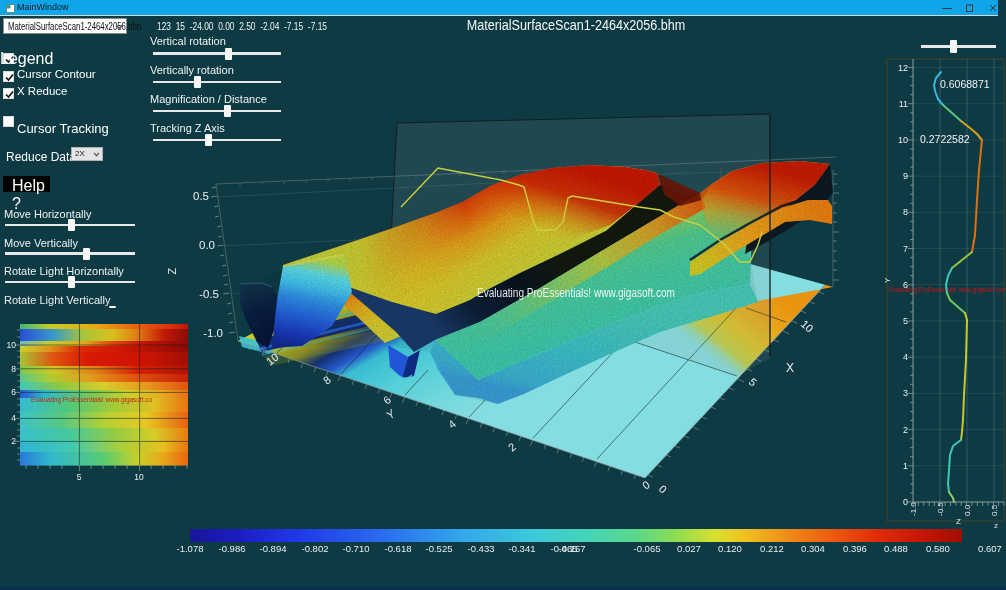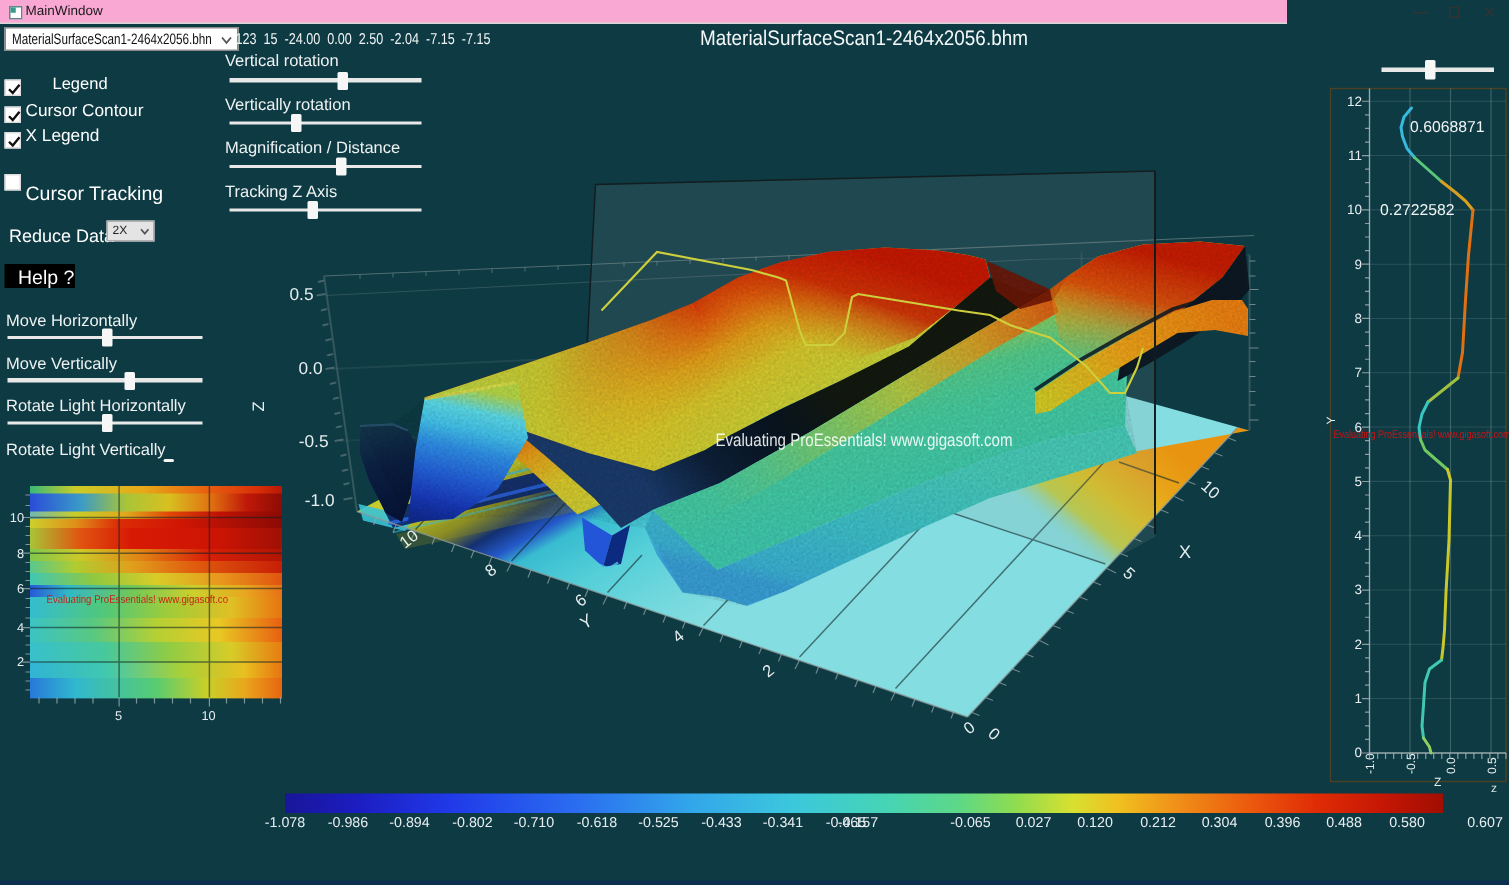--- a/index.html
+++ b/index.html
@@ -1,16 +1,16 @@
 <!DOCTYPE html>
 <html><head><meta charset="utf-8">
 <style>
 * { margin:0; padding:0; box-sizing:border-box; }
 html,body { width:1006px; height:590px; overflow:hidden; background:#0d3a43; font-family:"Liberation Sans", sans-serif; }
-#titlebar { position:absolute; left:0; top:0; width:858px; height:16px; background:#f9a8d4; border-bottom:1px solid #d8d8d8; }
+#titlebar { position:absolute; left:0; top:0; width:998px; height:16px; background:#0ea5e9; border-bottom:1px solid #d8d8d8; }
 #titlebar .t { position:absolute; left:17px; top:2px; font-size:9px; color:#191919; }
 .track { position:absolute; background:#e8e8e8; }
 .thumb { position:absolute; background:#f6f6f6; border-radius:1px; }
 .slbl { position:absolute; font-size:11px; color:#eef2f2; white-space:nowrap; }
 .cbl { position:absolute; top:543px; transform:translateX(-50%); font-size:9.5px; color:#e8eef0; }
 #cbar { position:absolute; left:190px; top:529px; width:772px; height:12.5px;
  background:linear-gradient(to right,#181698 0%,#1c1cc0 6%,#2038e8 14%,#2a6cf0 25%,#32a6ea 35%,#3cc8dc 44%,#46d4b4 52%,#5cd888 58%,#8edc50 63%,#d8e030 68%,#f0c020 72%,#f09018 77%,#ec5c0e 83%,#e02c06 89%,#c41604 95%,#a00e02 100%); }
 </style></head>
 <body>
 <div id="titlebar">
@@ -20,57 +20,57 @@
     </svg>
  <span class="t">MainWindow</span>
  <svg width="70" height="16" viewBox="0 0 70 16" style="position:absolute;left:932px;top:0">
       <g stroke="#333" stroke-width="1" fill="none">
         <path d="M10,8.5 l10,0"></path>
         <rect x="34.5" y="5" width="6" height="6.5"></rect>
         <path d="M58,5 l6,6 M64,5 l-6,6"></path>
       </g>
     </svg>
 </div>
-<div id="combo1" style="position:absolute;left:3px;top:18px;width:156px;height:16px;background:#fff;border:1px solid #8a8a8a">
+<div id="combo1" style="position:absolute;left:3px;top:18px;width:124px;height:16px;background:#fff;border:1px solid #8a8a8a">
  <span style="position:absolute;left:4px;top:2px;font-size:10px;color:#111;white-space:nowrap;transform:scaleX(0.78);transform-origin:left top">MaterialSurfaceScan1-2464x2056.bhn</span>
  <svg width="8" height="6" viewBox="0 0 8 6" style="position:absolute;right:3px;top:5px">
       <path d="M1,1 L4,4.5 L7,1" stroke="#555" stroke-width="1.2" fill="none"></path>
     </svg>
 </div>
 <span style="position:absolute;left:157px;top:20px;font-size:10.5px;color:#f0f4f4;white-space:nowrap;transform:scaleX(0.8);transform-origin:left top">123&nbsp; 15&nbsp; -24.00&nbsp; 0.00&nbsp; 2.50&nbsp; -2.04&nbsp; -7.15&nbsp; -7.15</span>
 <span style="position:absolute;left:576px;top:17px;transform:translateX(-50%) scaleX(0.9);font-size:14px;color:#f4f8f8;white-space:nowrap">MaterialSurfaceScan1-2464x2056.bhm</span>
 <div style="position:absolute;left:3px;top:53px;width:11px;height:11px;background:#fff;border:1px solid #ddd">
     <svg width="11" height="11" viewBox="0 0 11 11" style="position:absolute;left:0;top:0">
       <path d="M2 5.5 L4.5 8 L9 2.5" stroke="#111" stroke-width="1.6" fill="none"></path>
     </svg>
   </div>
-<span style="position:absolute;left:35px;top:50px;font-size:11px;color:#fff;white-space:nowrap">Legend</span>
+<span style="position:absolute;left:0;top:50px;font-size:16px;color:#fff;white-space:nowrap">Legend</span>
 <div style="position:absolute;left:3px;top:70.5px;width:11px;height:11px;background:#fff;border:1px solid #ddd">
     <svg width="11" height="11" viewBox="0 0 11 11" style="position:absolute;left:0;top:0">
       <path d="M2 5.5 L4.5 8 L9 2.5" stroke="#111" stroke-width="1.6" fill="none"></path>
     </svg>
   </div>
 <span style="position:absolute;left:17px;top:67.5px;font-size:11.5px;color:#fff;white-space:nowrap">Cursor Contour</span>
 <div style="position:absolute;left:3px;top:88px;width:11px;height:11px;background:#fff;border:1px solid #ddd">
     <svg width="11" height="11" viewBox="0 0 11 11" style="position:absolute;left:0;top:0">
       <path d="M2 5.5 L4.5 8 L9 2.5" stroke="#111" stroke-width="1.6" fill="none"></path>
     </svg>
   </div>
-<span style="position:absolute;left:17px;top:85px;font-size:11.5px;color:#fff;white-space:nowrap">X Legend</span>
+<span style="position:absolute;left:17px;top:85px;font-size:11.5px;color:#fff;white-space:nowrap">X Reduce</span>
 <div style="position:absolute;left:3px;top:116px;width:11px;height:11px;background:#fff;border:1px solid #ddd"></div>
 <span style="position:absolute;left:17px;top:121px;font-size:13px;color:#fff;white-space:nowrap">Cursor Tracking</span>
 <span style="position:absolute;left:6px;top:150px;font-size:12px;color:#fff">Reduce Data</span>
 <div style="position:absolute;left:71px;top:147px;width:32px;height:14px;background:#e4e4e4;border:1px solid #b0b0b0">
  <span style="position:absolute;left:3px;top:1px;font-size:8px;color:#222">2X</span>
  <svg width="7" height="5" viewBox="0 0 8 6" style="position:absolute;right:2px;top:4px">
       <path d="M1,1 L4,4.5 L7,1" stroke="#555" stroke-width="1.4" fill="none"></path>
     </svg>
 </div>
 <div style="position:absolute;left:3px;top:176px;width:47px;height:16px;background:#000">
-    <span style="position:absolute;left:9px;top:1px;font-size:13px;color:#fff">Help ?</span>
+    <span style="position:absolute;left:9px;top:1px;font-size:16px;color:#fff">Help ?</span>
   </div>
 <span class="slbl" style="left:150px;top:35px">Vertical rotation</span>
 <div class="track" style="left:153px;top:52.2px;width:128px;height:2.5px"></div>
 <div class="thumb" style="left:224.5px;top:47.5px;width:7px;height:12px"></div>
 <span class="slbl" style="left:150px;top:64px">Vertically rotation</span>
 <div class="track" style="left:153px;top:80.8px;width:128px;height:2.5px"></div>
 <div class="thumb" style="left:193.5px;top:76.0px;width:7px;height:12px"></div>
 <span class="slbl" style="left:150px;top:93px">Magnification / Distance</span>
 <div class="track" style="left:153px;top:109.8px;width:128px;height:2.5px"></div>
 <div class="thumb" style="left:223.5px;top:105.0px;width:7px;height:12px"></div>

